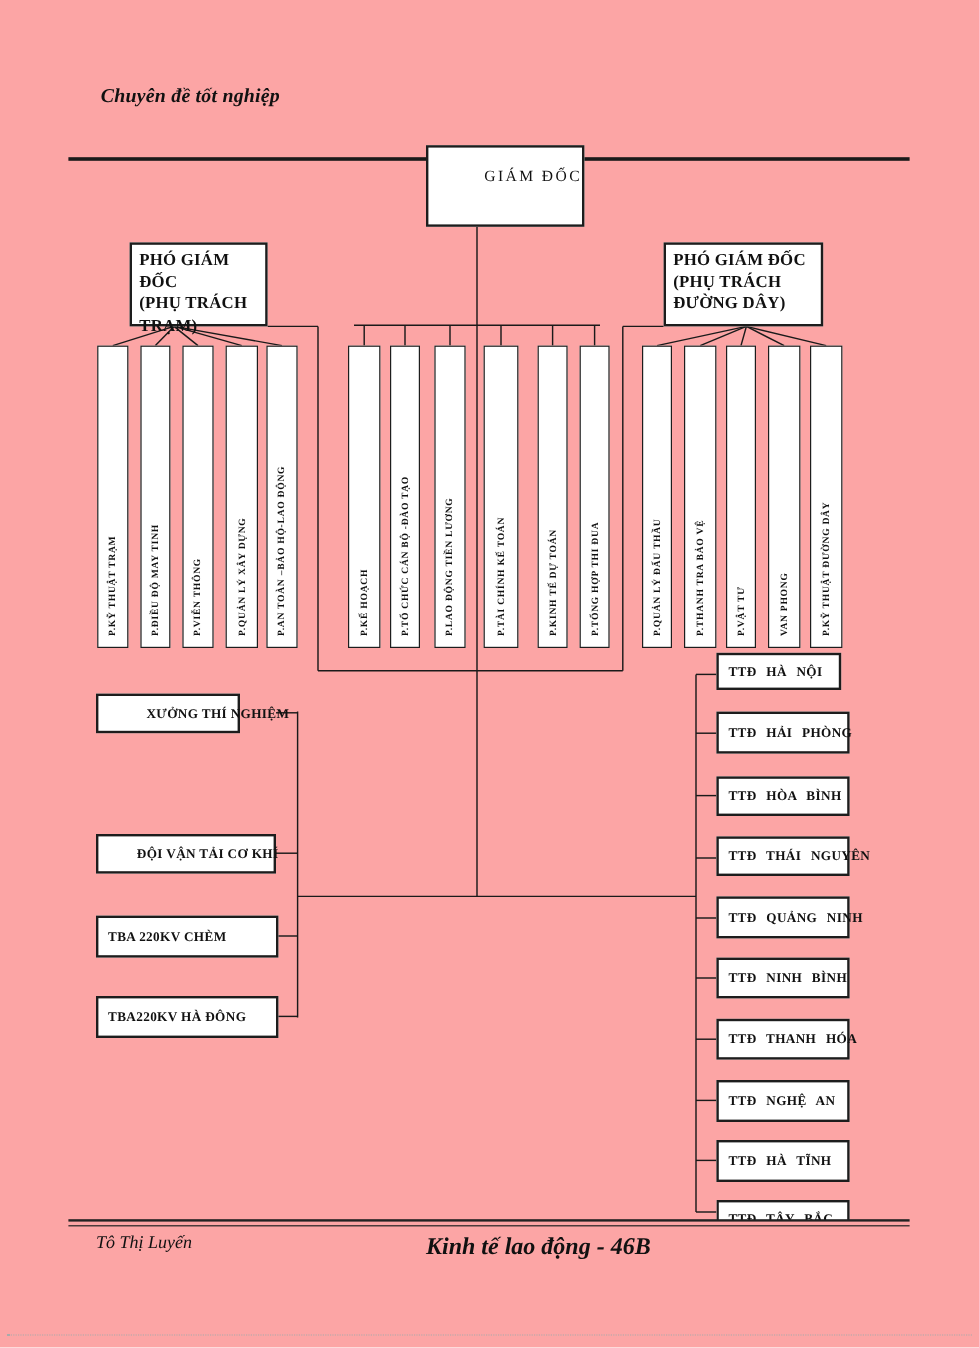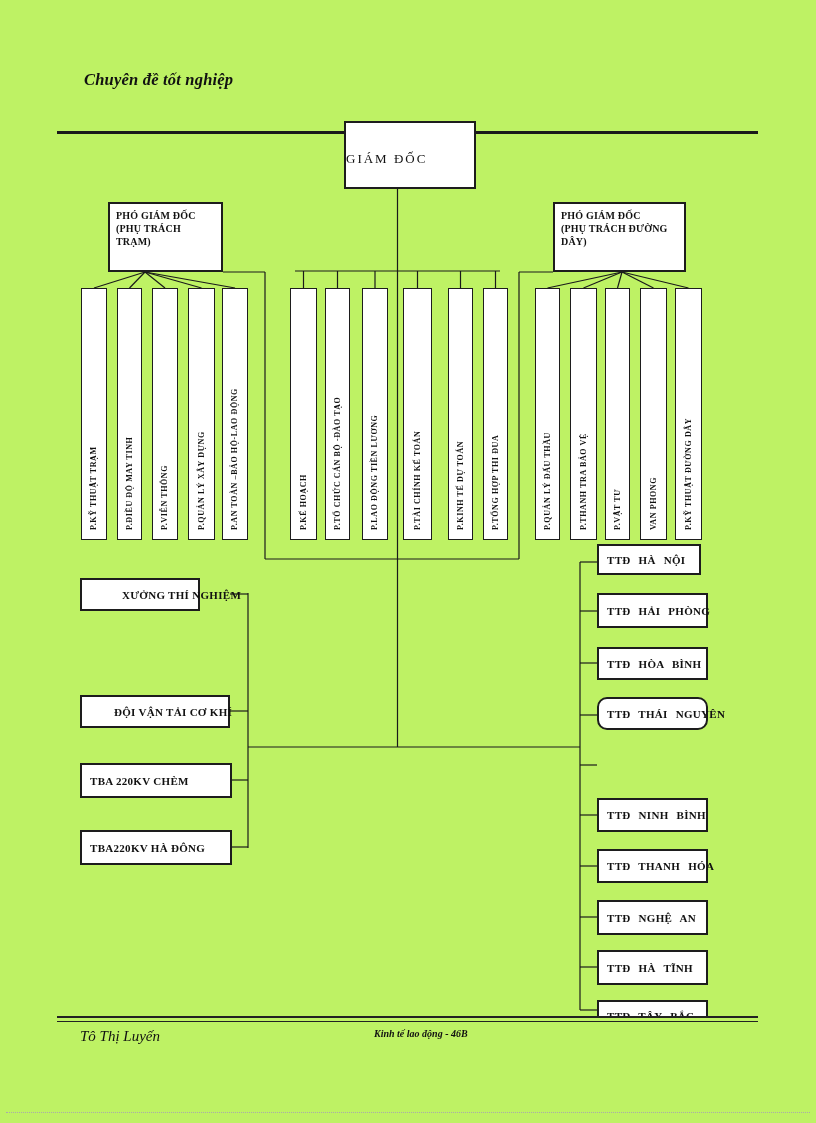--- a/index.html
+++ b/index.html
@@ -1,30 +1,30 @@
 <!DOCTYPE html>
 <html><head>
 <meta charset="utf-8">
 <style>
   html,body{margin:0;padding:0;background:#fff;}
   .page{
-    position:relative;width:816px;height:1123px;background:#bef264;
+    position:relative;width:816px;height:1123px;background:#fca5a5;
     font-family:"Liberation Serif","DejaVu Serif",serif;color:#111;
     overflow:hidden;
   }
   .lines{position:absolute;left:0;top:0;z-index:1;}
   .box{
     position:absolute;background:#fff;border:2px solid #1d1d1d;
     box-sizing:border-box;z-index:2;color:#111;
   }
   .director{
-    text-align:left;padding-top:28px;font-size:13px;letter-spacing:2px;
+    text-align:right;padding-top:16px;font-size:13px;letter-spacing:2px;margin-left:11px;
   }
   .deputy{
-    padding:5px 4px 4px 6px;font-weight:bold;font-size:10px;line-height:1.3;
+    padding:5px 4px 4px 6px;font-weight:bold;font-size:14px;line-height:1.3;
     letter-spacing:0.2px;
   }
   .vcol{position:absolute;background:#fff;border:1.5px solid #1d1d1d;box-sizing:border-box;z-index:2;}
   .vcol .vtext{
     position:absolute;left:50%;top:50%;width:250px;height:20px;
     transform:translate(-50%,-50%) rotate(-90deg);
     font-weight:bold;font-size:8px;letter-spacing:0.6px;line-height:20px;
     text-align:left;padding-left:9px;white-space:nowrap;box-sizing:border-box;
     font-family:"Liberation Serif","DejaVu Serif",serif;color:#111;
   }
@@ -38,21 +38,21 @@
   .toprule{position:absolute;left:57px;top:131px;width:701px;height:3px;background:#1a1a1a;z-index:0;}
   .header-title{
     position:absolute;left:84px;top:70px;font-size:16.5px;font-weight:bold;
     font-style:italic;letter-spacing:0.2px;z-index:2;
   }
   .footline{
     position:absolute;left:57px;top:1016px;width:701px;height:3px;
     border-top:2px solid #222;border-bottom:1px solid #222;box-sizing:content-box;z-index:3;
   }
   .footer-left{position:absolute;left:80px;top:1028px;font-size:15px;font-weight:normal;font-style:italic;z-index:3;}
-  .footer-right{position:absolute;left:374px;top:1028px;font-size:10px;font-weight:bold;font-style:italic;z-index:3;text-align:right;}
+  .footer-right{position:absolute;left:355px;top:1028px;font-size:20px;font-weight:bold;font-style:italic;z-index:3;text-align:right;}
   .dotted-bottom{position:absolute;left:6px;top:1112px;width:804px;border-top:1px dotted #aaa;z-index:1;}
 </style>
 </head>
 <body>
 
 <div class="page">
 
   <div class="header-title">Chuyên đề tốt nghiệp</div>
   <div class="toprule"></div>
 
@@ -174,21 +174,22 @@
     </div>
 
   <div class="box hlabel" style="left:80px;top:578px;width:120px;height:33px;padding-left:40px;">XƯỞNG THÍ NGHIỆM</div>
   <div class="box hlabel" style="left:80px;top:695px;width:150px;height:33px;padding-left:32px;">ĐỘI VẬN TẢI CƠ KHÍ</div>
   <div class="box hlabel" style="left:80px;top:763px;width:152px;height:35px;">TBA 220KV CHÈM</div>
   <div class="box hlabel" style="left:80px;top:830px;width:152px;height:35px;">TBA220KV HÀ ĐÔNG</div>
 
   <div class="box hlabel ttd" style="left:597px;top:544px;width:104px;height:31px;">TTĐ HÀ NỘI</div>
   <div class="box hlabel ttd" style="left:597px;top:593px;width:111px;height:35px;">TTĐ HẢI PHÒNG</div>
   <div class="box hlabel ttd" style="left:597px;top:647px;width:111px;height:33px;">TTĐ HÒA BÌNH</div>
-  <div class="box hlabel ttd" style="left:597px;top:697px;width:111px;height:33px;border-radius:10px;">TTĐ THÁI NGUYÊN</div>
+  <div class="box hlabel ttd" style="left:597px;top:697px;width:111px;height:33px;">TTĐ THÁI NGUYÊN</div>
+  <div class="box hlabel ttd" style="left:597px;top:747px;width:111px;height:35px;">TTĐ QUẢNG NINH</div>
   <div class="box hlabel ttd" style="left:597px;top:798px;width:111px;height:34px;">TTĐ NINH BÌNH</div>
   <div class="box hlabel ttd" style="left:597px;top:849px;width:111px;height:34px;">TTĐ THANH HÓA</div>
   <div class="box hlabel ttd" style="left:597px;top:900px;width:111px;height:35px;">TTĐ NGHỆ AN</div>
   <div class="box hlabel ttd" style="left:597px;top:950px;width:111px;height:35px;">TTĐ HÀ TĨNH</div>
 
   <div class="clipwrap" style="left:597px;top:1000px;width:113px;height:17px;">
     <div class="box hlabel ttd" style="width:111px;height:32px;">TTĐ TÂY BẮC</div>
   </div>
 
   <div class="footline"></div>

